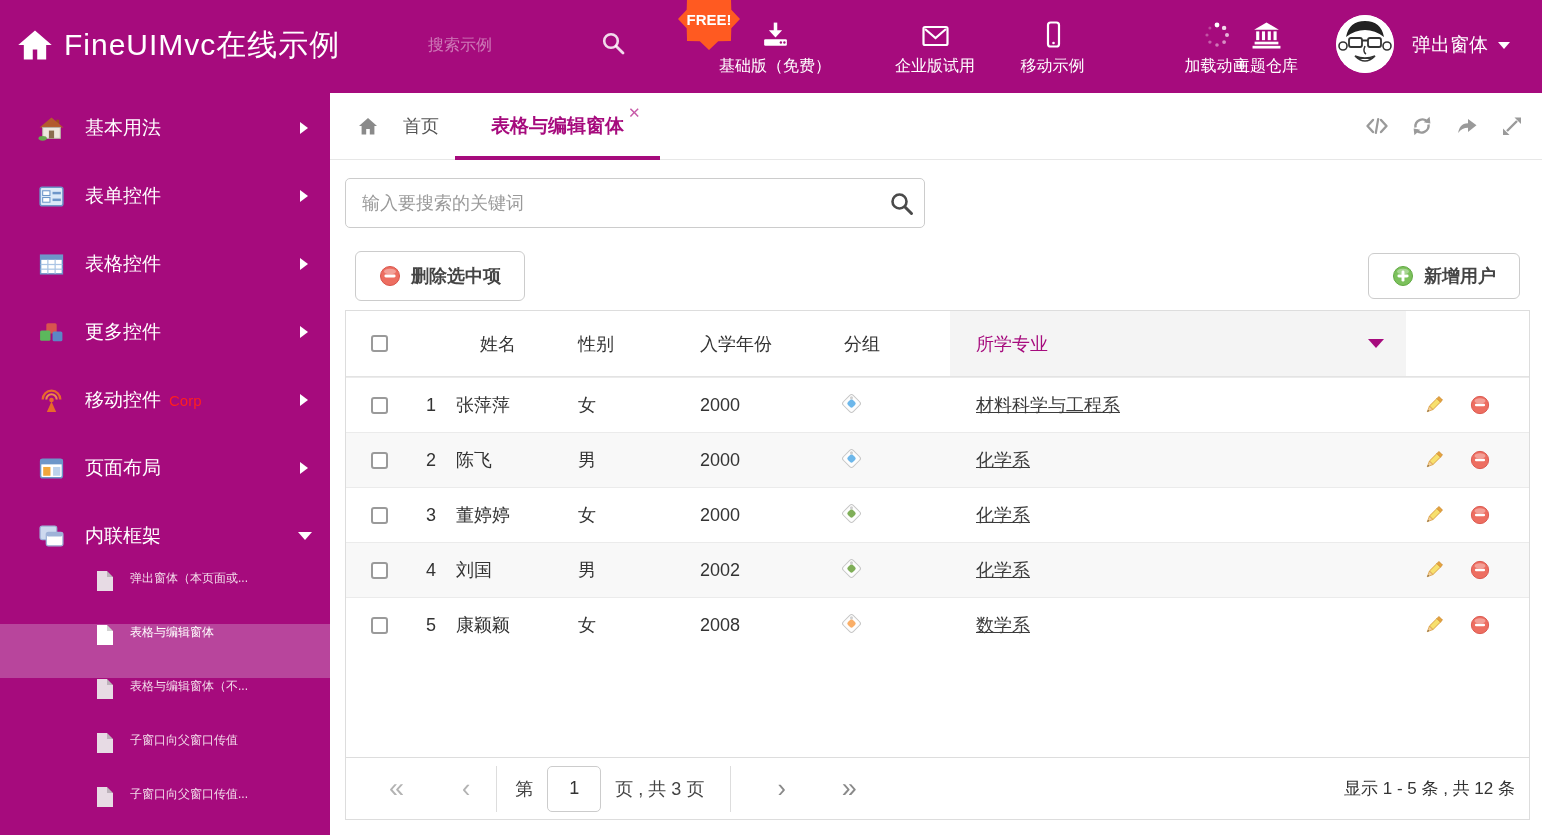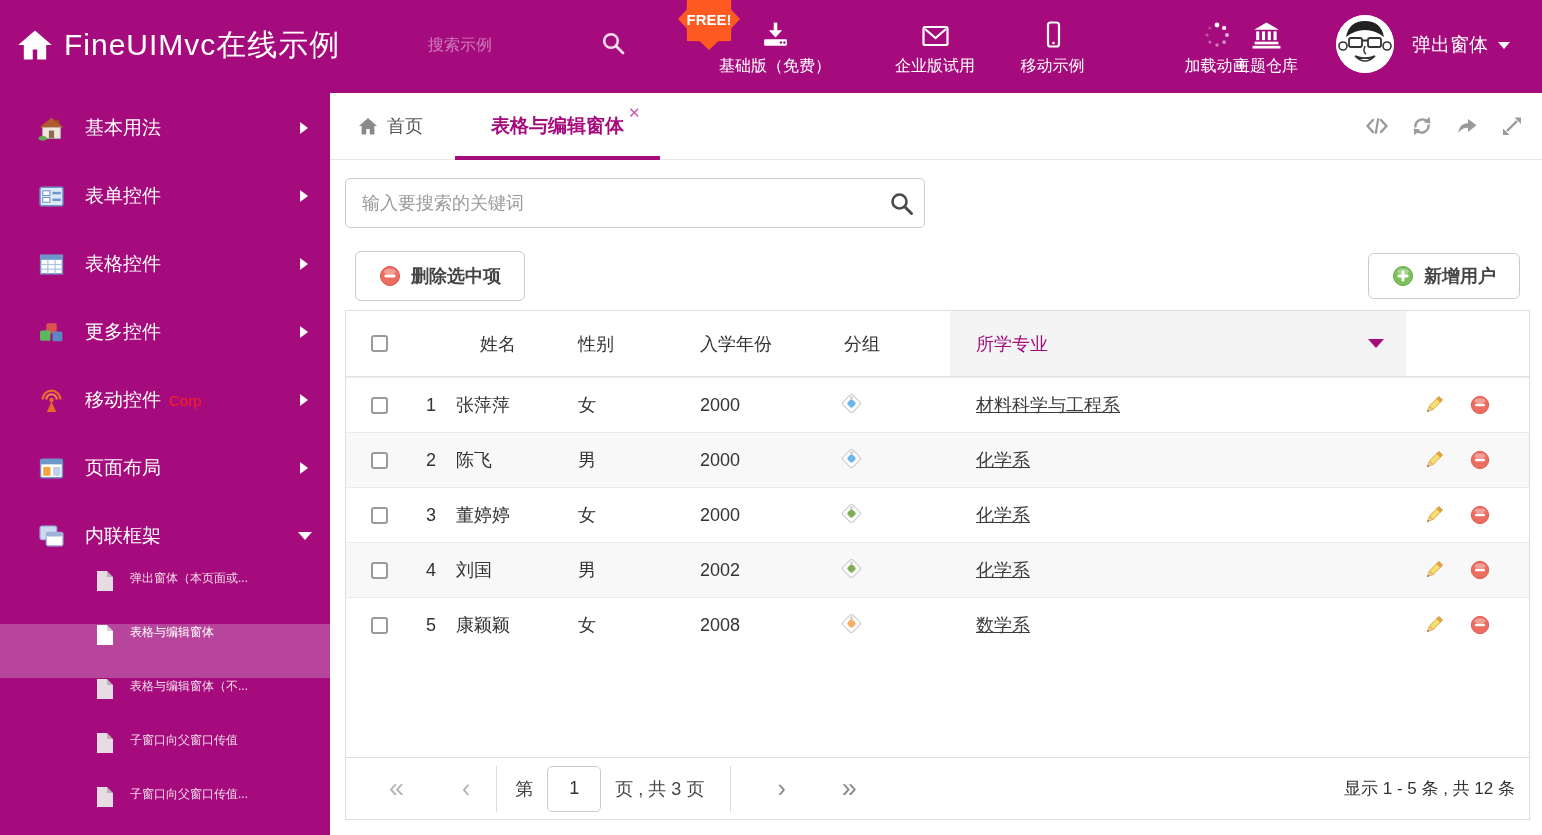--- a/index.html
+++ b/index.html
@@ -32,21 +32,21 @@
   .chev-down { position:absolute; right:18px; width:0; height:0; border-left:7px solid transparent; border-right:7px solid transparent; border-top:8px solid #fff; }
   .side-sub { height:54px; display:flex; padding-left:96px; color:#f3ddeb; font-size:12px; cursor:pointer; white-space:nowrap; }
   .side-sub .file-ic { margin-right:16px; color:#e7dbe4; }
   .side-sub.active { background:#b8459c; color:#fff; }
   .side-sub.active .file-ic { color:#fff; }
 
   
   .content { position:absolute; left:330px; top:90px; width:1212px; height:745px; background:#fff; border-top:3px solid #a60b7d; }
 
   .tabbar { position:relative; height:67px; border-bottom:1px solid #e7e7e7; }
-  .tab-home { position:absolute; left:28px; top:0; bottom:0; display:flex; align-items:center; gap:9px; color:#555; font-size:18px; cursor:pointer; }
+  .tab-home { position:absolute; left:28px; top:0; bottom:0; display:flex; align-items:center; gap:25px; color:#555; font-size:18px; cursor:pointer; }
   .tab-active { position:absolute; left:125px; width:205px; top:0; bottom:0; display:flex; align-items:center; justify-content:center; color:#a60b7d; font-size:19px; font-weight:bold; cursor:pointer; }
   .tab-active::after { content:""; position:absolute; left:0; right:0; bottom:-1px; height:4px; background:#a60b7d; }
   .tab-close { position:absolute; left:298px; top:12px; color:#c75ba8; font-size:15px; font-weight:bold; cursor:pointer; line-height:1; }
   .tool-ic { position:absolute; top:21px; width:24px; height:24px; cursor:pointer; }
   .tool-code { right:153px; } .tool-refresh { right:108px; } .tool-forward { right:63px; } .tool-expand { right:18px; }
 
   .search-box { position:absolute; left:15px; top:85px; width:580px; height:50px; border:1px solid #ccc; border-radius:5px; font-size:18px; color:#333; padding:0 56px 0 16px; outline:none; font-family:inherit; }
   .search-box::placeholder { color:#9a9a9a; }
   .search-box-mag { position:absolute; left:558px; top:97px; cursor:pointer; }
   .filter-dd { position:absolute; left:605px; top:85px; width:595px; height:50px; border:1px solid #ccc; border-radius:5px; display:flex; align-items:center; padding-left:18px; font-size:18px; color:#333; cursor:pointer; }

